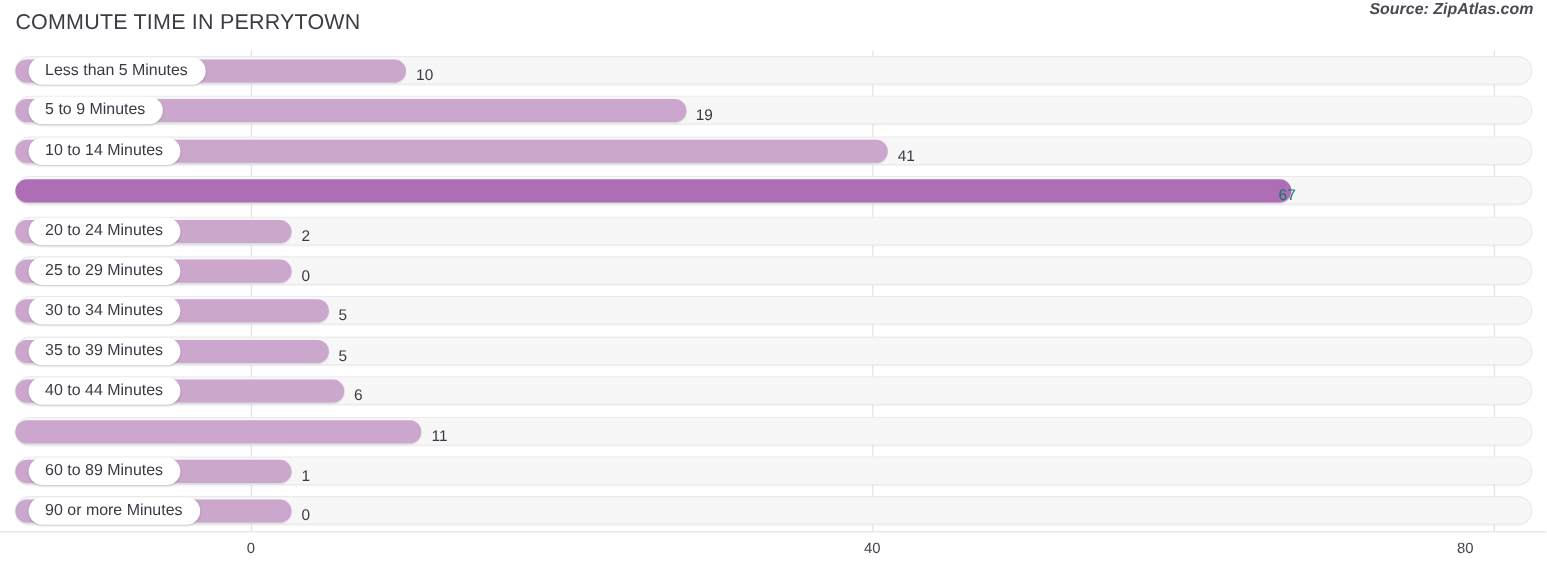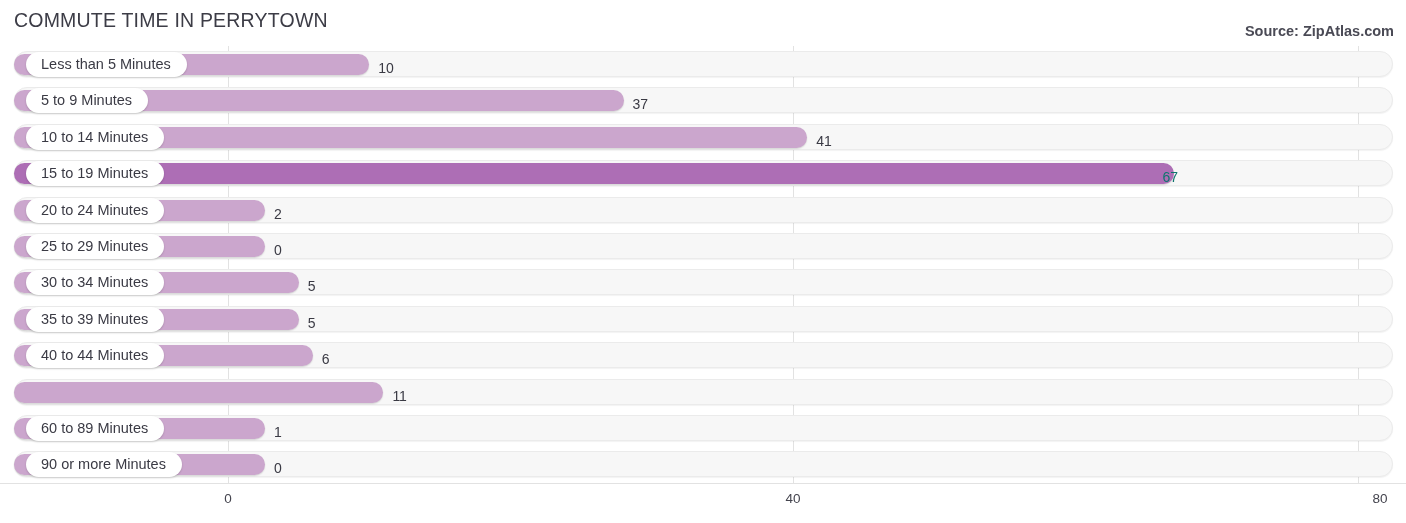--- a/index.html
+++ b/index.html
@@ -35,22 +35,23 @@
     top: 9px;
     font-size: 19.5px;
     font-weight: 400;
     letter-spacing: 0.2px;
     color: #3c3c46;
     white-space: nowrap;
   }
   .chart-source {
     position: absolute;
     right: 12px;
-    top: 23px;
+    top: 1px;
     font-size: 14.5px;
+    font-style: italic;
     font-weight: 600;
     color: #4a4a55;
     white-space: nowrap;
   }
 
   
   .plot-area {
     position: absolute;
     left: 0;
     top: 46px;
@@ -186,32 +187,31 @@
         <div class="bar-row">
           <div class="bar-track"></div>
           <div class="bar-fill" style="width: 355.25px;"></div>
           <div class="bar-label">Less than 5 Minutes</div>
           <div class="bar-value" style="left: 378.25px;">10</div>
         </div>
         <div class="bar-row">
           <div class="bar-track"></div>
           <div class="bar-fill" style="width: 609.5px;"></div>
           <div class="bar-label">5 to 9 Minutes</div>
-          <div class="bar-value" style="left: 632.5px;">37</div>
+          <div class="bar-value" style="left: 632.5px;">19</div>
         </div>
         <div class="bar-row">
           <div class="bar-track"></div>
           <div class="bar-fill" style="width: 793.125px;"></div>
           <div class="bar-label">10 to 14 Minutes</div>
           <div class="bar-value" style="left: 816.125px;">41</div>
         </div>
         <div class="bar-row highlight">
           <div class="bar-track"></div>
           <div class="bar-fill" style="width: 1160.38px;"></div>
-          <div class="bar-label">15 to 19 Minutes</div>
           <div class="bar-value inside" style="left: 1138.38px;">67</div>
         </div>
         <div class="bar-row">
           <div class="bar-track"></div>
           <div class="bar-fill" style="width: 251px;"></div>
           <div class="bar-label">20 to 24 Minutes</div>
           <div class="bar-value" style="left: 274px;">2</div>
         </div>
         <div class="bar-row">
           <div class="bar-track"></div>
@@ -254,16 +254,16 @@
           <div class="bar-label">90 or more Minutes</div>
           <div class="bar-value" style="left: 274px;">0</div>
         </div>
       </div>
   </div>
 
   <div class="axis">
     <div class="axis-line"></div>
   <div class="axis-tick-label" style="left: 228px;">0</div>
       <div class="axis-tick-label" style="left: 793px;">40</div>
-      <div class="axis-tick-label" style="left: 1332px; margin-left: 48px;">80</div>
+      <div class="axis-tick-label" style="left: 1332px;">80</div>
     </div>
 
 </div>
 
 </body></html>

